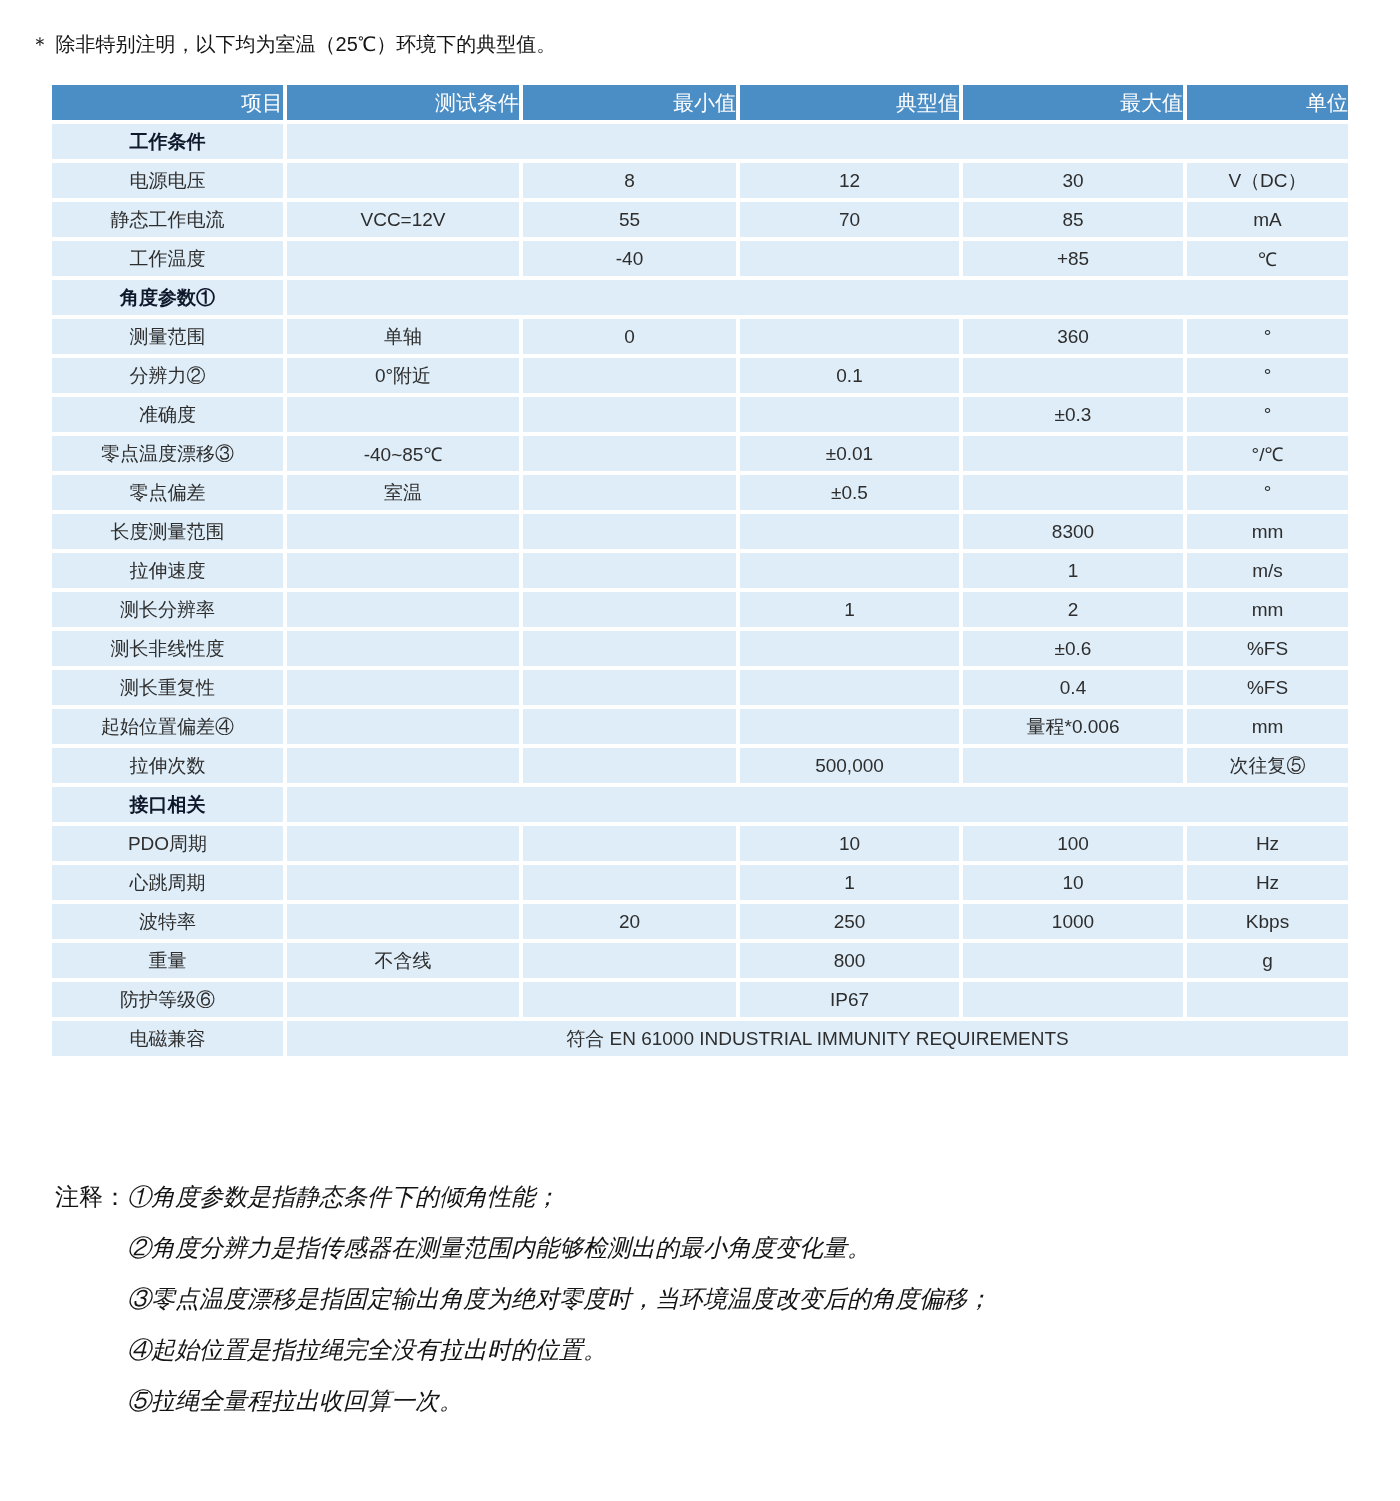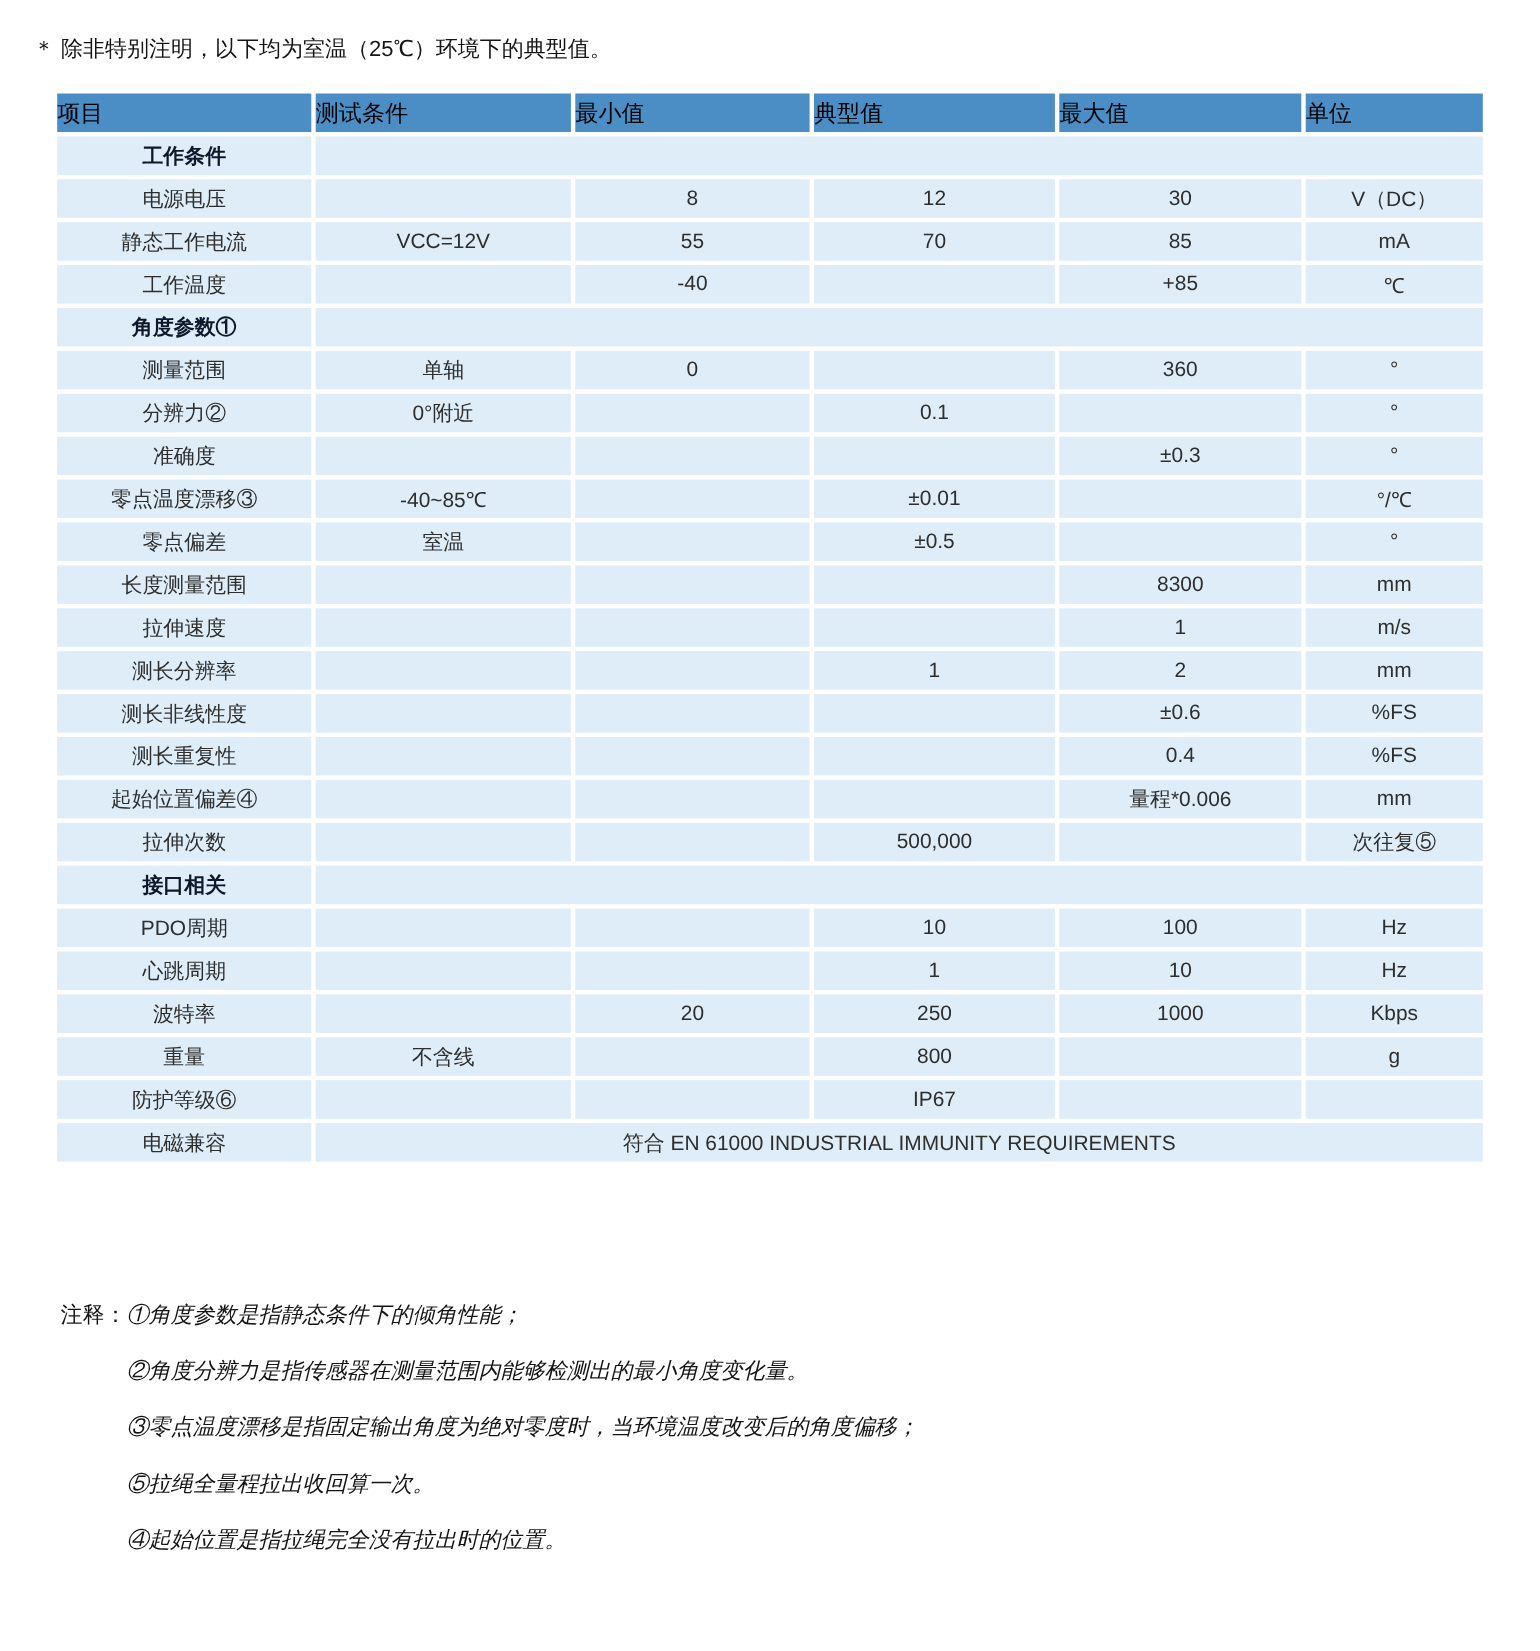--- a/index.html
+++ b/index.html
@@ -14,36 +14,36 @@
     position:absolute; left:30px; top:31px;
     font-size:20px; color:#141414;
     white-space:nowrap;
   }
   table.spec {
     position:absolute; left:48px; top:81px;
     border-collapse:separate; border-spacing:4px;
     table-layout:fixed;
   }
   table.spec th {
-    background:#4B8DC5; color:#000000;
+    background:#4B8DC5; color:#ffffff;
     font-size:21px; font-weight:500;
-    height:35px; padding:0; text-align:left;
+    height:35px; padding:0; text-align:right;
     white-space:nowrap; overflow:hidden;
   }
   table.spec td {
     background:#DEEDF8; color:#2e2e2e;
     font-size:19px; font-weight:400;
     height:35px; padding:0 2px; text-align:center;
     white-space:nowrap; overflow:hidden;
   }
   table.spec td.section-label { font-weight:700; color:#0f172a; }
   .notes {
     position:absolute; left:55px; top:1171px;
     display:flex; align-items:flex-start;
-    font-size:20px; color:#141414;
+    font-size:24px; color:#141414;
   }
   .notes-label { line-height:51px; white-space:nowrap; }
   .notes-list .note-line { line-height:51px; white-space:nowrap;font-style:italic; }
 </style>
 </head>
 <body>
 
 <div class="top-note">＊ 除非特别注明，以下均为室温（25℃）环境下的典型值。</div>
 
 <table class="spec">
@@ -244,16 +244,16 @@
       </tr>
     </tbody>
 </table>
 
 <div class="notes">
   <div class="notes-label">注释：</div>
   <div class="notes-list">
       <div class="note-line">①角度参数是指静态条件下的倾角性能；</div>
       <div class="note-line">②角度分辨力是指传感器在测量范围内能够检测出的最小角度变化量。</div>
       <div class="note-line">③零点温度漂移是指固定输出角度为绝对零度时，当环境温度改变后的角度偏移；</div>
+      <div class="note-line">④起始位置是指拉绳完全没有拉出时的位置。</div>
       <div class="note-line">⑤拉绳全量程拉出收回算一次。</div>
-      <div class="note-line">④起始位置是指拉绳完全没有拉出时的位置。</div>
     </div>
 </div>
 
 </body></html>

